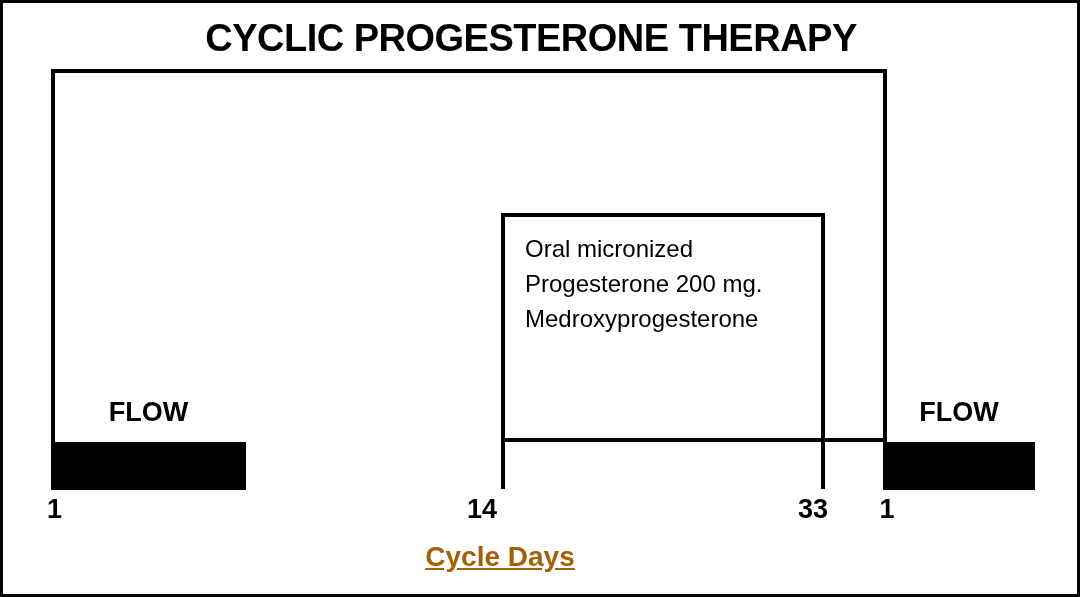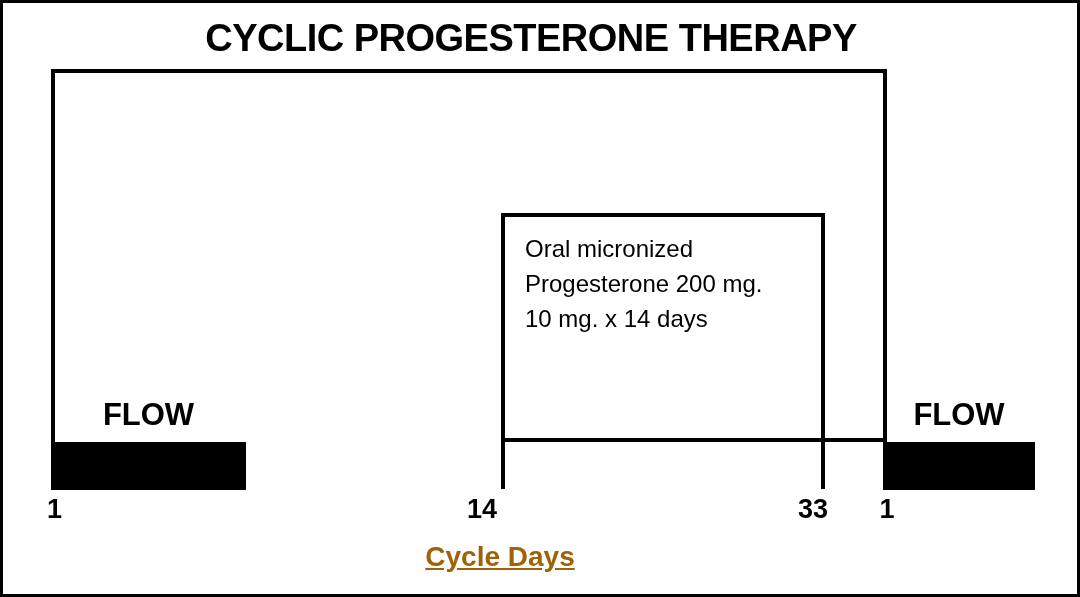--- a/index.html
+++ b/index.html
@@ -61,21 +61,21 @@
   .tick-14 { left: 498px; top: 439px; width: 4px; height: 47px; }
   .tick-27 { left: 818px; top: 439px; width: 4px; height: 47px; }
 
   
   .flow-bar-left  { left: 48px;  top: 439px; width: 195px; height: 48px; background: #000000; }
   .flow-bar-right { left: 880px; top: 439px; width: 152px; height: 48px; background: #000000; }
 
   .flow-label {
     top: 394px;
     text-align: center;
-    font-size: 31px;
+    font-size: 27px;
     font-weight: bold;
     color: #000000;
   }
   .flow-label-left  { left: 48px;  width: 195px; }
   .flow-label-right { left: 880px; width: 152px; }
 
   .axis-num {
     top: 491px;
     text-align: center;
     font-size: 27px;
@@ -103,21 +103,21 @@
 
   <div class="abs title">CYCLIC PROGESTERONE THERAPY</div>
 
   <div class="abs ink-line bracket-top"></div>
   <div class="abs ink-line bracket-left"></div>
   <div class="abs ink-line bracket-right"></div>
 
   <div class="abs med-box">
     <div>Oral micronized</div>
     <div>Progesterone 200 mg.</div>
-    <div>10 mg. x 14 days</div>
+    <div>Medroxyprogesterone</div>
   </div>
 
   <div class="abs ink-line box-bottom-ext"></div>
 
   <div class="abs ink-line tick-14"></div>
   <div class="abs ink-line tick-27"></div>
 
   <div class="abs flow-bar-left"></div>
   <div class="abs flow-bar-right"></div>
 

